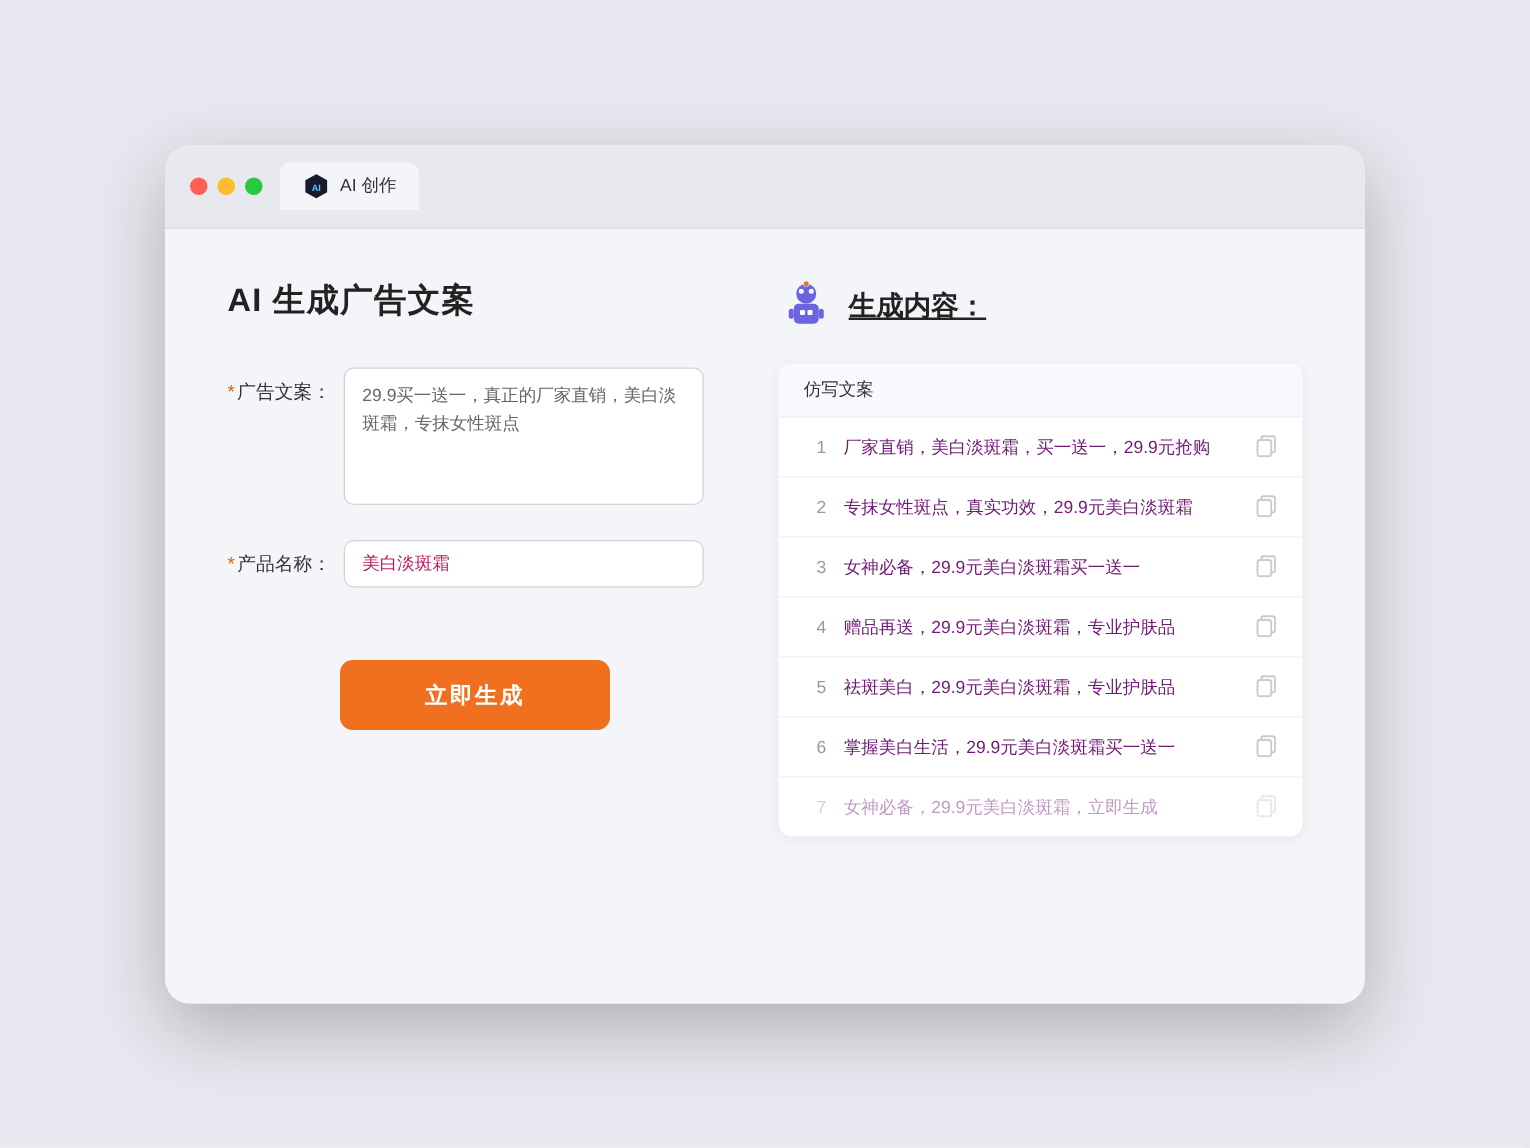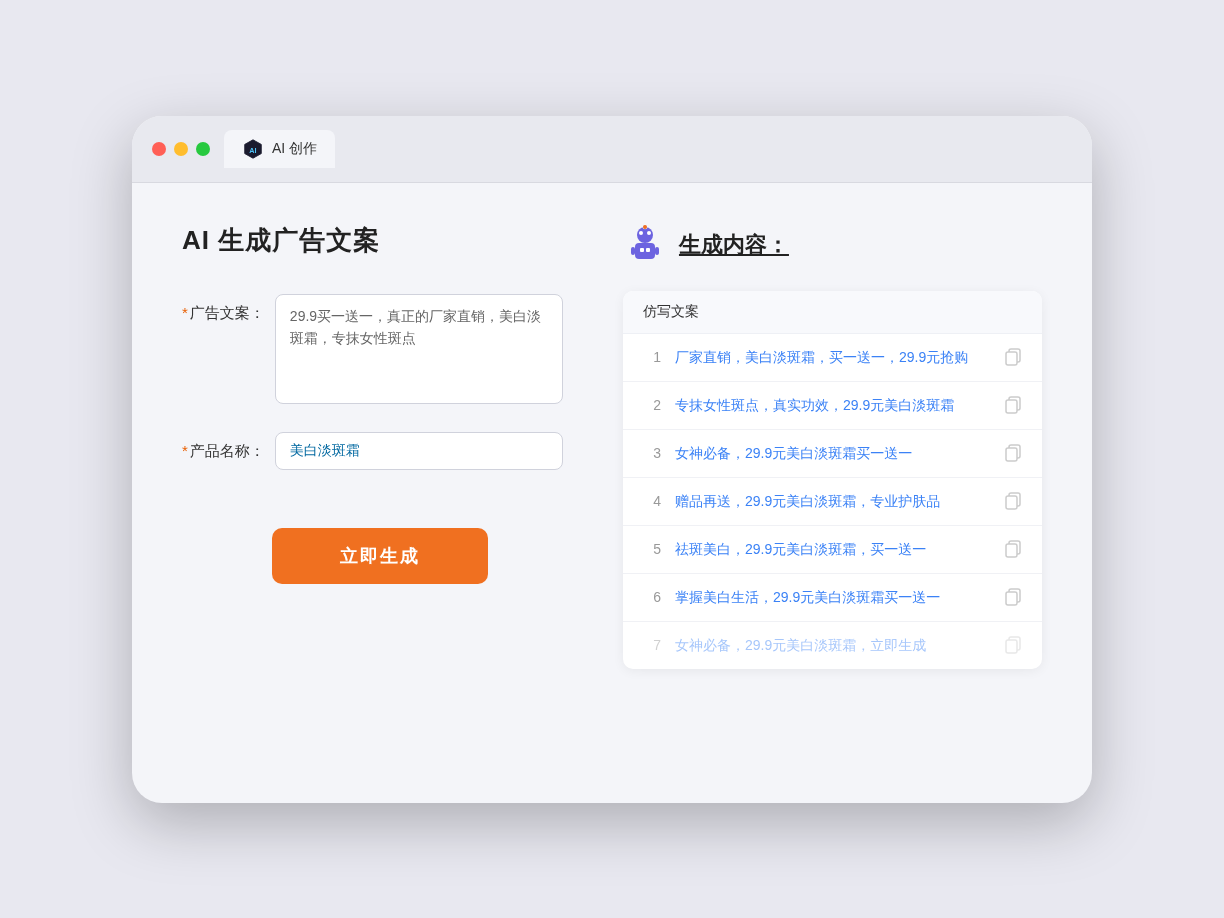--- a/index.html
+++ b/index.html
@@ -9,21 +9,21 @@
       display: flex;
       align-items: center;
       justify-content: center;
       min-height: 100vh;
       font-family: -apple-system, "PingFang SC", "Microsoft YaHei", sans-serif;
     }
 
     .browser-window {
       width: 960px;
       background: #f4f5f9;
-      border-radius: 30px;
+      border-radius: 20px;
       box-shadow: 0 20px 60px rgba(0,0,0,0.25);
       overflow: hidden;
     }
 
     .title-bar {
       background: #e8e9ef;
       padding: 14px 20px;
       display: flex;
       align-items: center;
       gap: 14px;
@@ -118,21 +118,21 @@
       line-height: 1.6;
       outline: none;
     }
 
     .form-input {
       flex: 1;
       border: 1.5px solid #d0d2dc;
       border-radius: 8px;
       padding: 10px 14px;
       font-size: 14px;
-      color: #0369a1;
+      color: #be185d;
       background: #fff;
       outline: none;
       font-family: inherit;
     }
 
     .generate-btn {
       background: #f07020;
       color: #fff;
       border: none;
       border-radius: 10px;
@@ -206,21 +206,21 @@
     .result-num {
       font-size: 14px;
       color: #999;
       min-width: 18px;
       text-align: right;
     }
 
     .result-text {
       flex: 1;
       font-size: 14px;
-      color: #3b82f6;
+      color: #701a75;
       line-height: 1.5;
     }
 
     .copy-icon {
       width: 18px;
       height: 18px;
       opacity: 0.5;
       flex-shrink: 0;
       cursor: pointer;
     }
@@ -322,21 +322,21 @@
             <div class="result-row">
       <span class="result-num">4</span>
       <span class="result-text">赠品再送，29.9元美白淡斑霜，专业护肤品</span>
       <svg class="copy-icon" viewBox="0 0 18 18" fill="none">
         <rect x="5" y="1" width="11" height="13" rx="2" stroke="#999" stroke-width="1.5" fill="none"></rect>
         <rect x="2" y="4" width="11" height="13" rx="2" stroke="#999" stroke-width="1.5" fill="white"></rect>
       </svg>
     </div>
             <div class="result-row">
       <span class="result-num">5</span>
-      <span class="result-text">祛斑美白，29.9元美白淡斑霜，买一送一</span>
+      <span class="result-text">祛斑美白，29.9元美白淡斑霜，专业护肤品</span>
       <svg class="copy-icon" viewBox="0 0 18 18" fill="none">
         <rect x="5" y="1" width="11" height="13" rx="2" stroke="#999" stroke-width="1.5" fill="none"></rect>
         <rect x="2" y="4" width="11" height="13" rx="2" stroke="#999" stroke-width="1.5" fill="white"></rect>
       </svg>
     </div>
             <div class="result-row">
       <span class="result-num">6</span>
       <span class="result-text">掌握美白生活，29.9元美白淡斑霜买一送一</span>
       <svg class="copy-icon" viewBox="0 0 18 18" fill="none">
         <rect x="5" y="1" width="11" height="13" rx="2" stroke="#999" stroke-width="1.5" fill="none"></rect>

